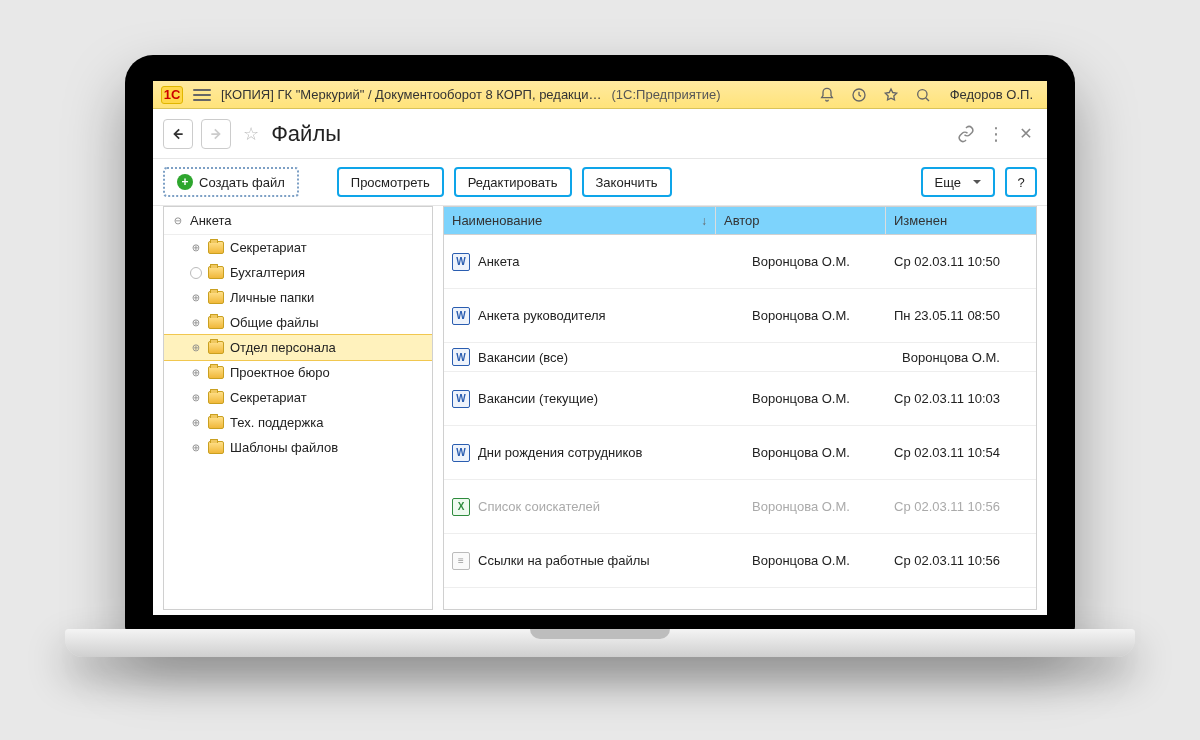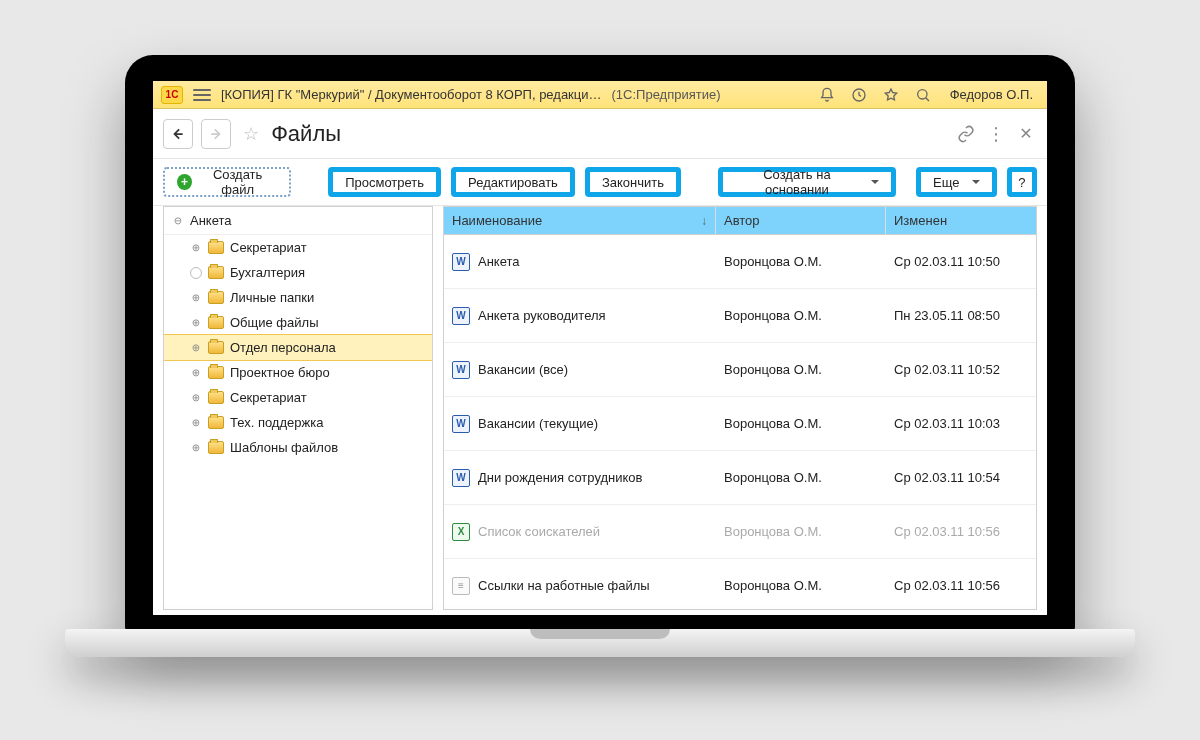--- a/index.html
+++ b/index.html
@@ -60,21 +60,21 @@
     gap: 10px;
     padding: 0 8px;
     white-space: nowrap;
   }
   .logo-1c {
     width: 22px; height: 18px;
     background:#ffd84a;
     border:1px solid #e0b600;
     border-radius:3px;
     display:flex;align-items:center;justify-content:center;
-    font-weight:bold;font-size:10px;color:#c00;
+    font-weight:bold;font-size:13px;color:#c00;
   }
   .hamburger { width:18px; display:flex; flex-direction:column; gap:3px; cursor:pointer;}
   .hamburger span{height:2px;background:#666;border-radius:1px;}
   .titlebar-text { flex: 0 1 auto; overflow:hidden; text-overflow:ellipsis; color:#333; }
   .titlebar-subtitle { color:#555; }
   .titlebar-spacer { flex:1; }
   .tb-icon { width:22px; height:22px; display:flex;align-items:center;justify-content:center; color:#666; cursor:pointer; border-radius:3px;}
   .user-chip { padding:0 6px; color:#333; }
 
   
@@ -95,21 +95,21 @@
   .page-title { font-size:22px; font-weight:400; color:#222;}
   .page-header-spacer{flex:1;}
 
   
   .toolbar {
     padding: 8px 10px;
     display:flex; gap:10px; align-items:center;
     border-bottom:1px solid #e6e6e6;
   }
   .btn {
-    height:30px; padding:0 12px; border:5px solid #0ea5e9; border-radius:4px;
+    height:30px; padding:0 12px; border:2px solid #0ea5e9; border-radius:4px;
     background:#fff; cursor:pointer; display:inline-flex; align-items:center; gap:6px;
     font-size:13px; color:#222;
   }
   .btn.primary{border:2px dotted #7da0c5;}
   .plus-circ{width:16px;height:16px;border-radius:50%;background:#2ea62e;display:flex;align-items:center;justify-content:center;color:#fff;font-weight:bold;font-size:12px;line-height:1;}
   .toolbar-gap{width:18px;}
   .toolbar-spacer{flex:1;}
   .caret::after{content:"";display:inline-block;margin-left:6px;border:4px solid transparent;border-top-color:#555;transform:translateY(2px);}
   .btn.help{width:32px;padding:0;justify-content:center;}
 
@@ -158,21 +158,21 @@
   .col-name{flex:1;padding:6px 8px;border-right:1px solid #ddd;display:flex;align-items:center;gap:6px;cursor:pointer;}
   .col-author{flex:0 0 170px;padding:6px 8px;border-right:1px solid #ddd;cursor:pointer;}
   .col-date{flex:0 0 150px;padding:6px 8px;cursor:pointer;}
   .sort-ind{margin-left:auto;color:#666;font-size:12px;}
   .list-body{flex:1;overflow:auto;}
   .row{
     display:flex;align-items:center;border-bottom:1px solid #eee;
     font-size:13px;
   }
   .row .cell-name{flex:1;padding:5px 8px;display:flex;align-items:center;gap:8px;}
-  .row .cell-author{flex:0 0 170px;padding:5px 8px;}
+  .row .cell-author{flex:0 0 170px;padding:5px 8px;text-align:center;}
   .row .cell-date{flex:0 0 150px;padding:19px 8px;}
   .row.muted{color:#aaa;}
   .ficon{width:18px;height:18px;border:1px solid;display:flex;align-items:center;justify-content:center;font-size:10px;font-weight:bold;border-radius:2px;}
   .ficon.word{border-color:#2a5db0;color:#2a5db0;background:#eef3fb;}
   .ficon.excel{border-color:#2e8b3d;color:#2e8b3d;background:#eefaef;}
   .ficon.txt{border-color:#bbb;color:#999;background:#fafafa;}
 
   svg{display:block;}
 </style>
 </head>
@@ -251,23 +251,20 @@
         <button class="btn">
             <span>Просмотреть</span>
           </button>
         <button class="btn">
             <span>Редактировать</span>
           </button>
         <button class="btn">
             <span>Закончить</span>
           </button>
         <span class="toolbar-gap"></span>
-        <button class="btn caret">
-            <span>Создать на основании</span>
-          </button>
         <span class="toolbar-spacer"></span>
         <button class="btn caret">
             <span>Еще</span>
           </button>
         <button class="btn help">
             <span>?</span>
           </button>
       </div>
 
       <div class="workspace">
@@ -357,21 +354,20 @@
                 </div>
                 <div class="cell-author">Воронцова О.М.</div>
                 <div class="cell-date">Пн 23.05.11 08:50</div>
               </div>
               <div class="row">
                 <div class="cell-name">
                   <span class="ficon word">W</span>
                   <span>Вакансии (все)</span>
                 </div>
                 <div class="cell-author">Воронцова О.М.</div>
-                <div class="cell-date">Ср 02.03.11 10:52</div>
               </div>
               <div class="row">
                 <div class="cell-name">
                   <span class="ficon word">W</span>
                   <span>Вакансии (текущие)</span>
                 </div>
                 <div class="cell-author">Воронцова О.М.</div>
                 <div class="cell-date">Ср 02.03.11 10:03</div>
               </div>
               <div class="row">

